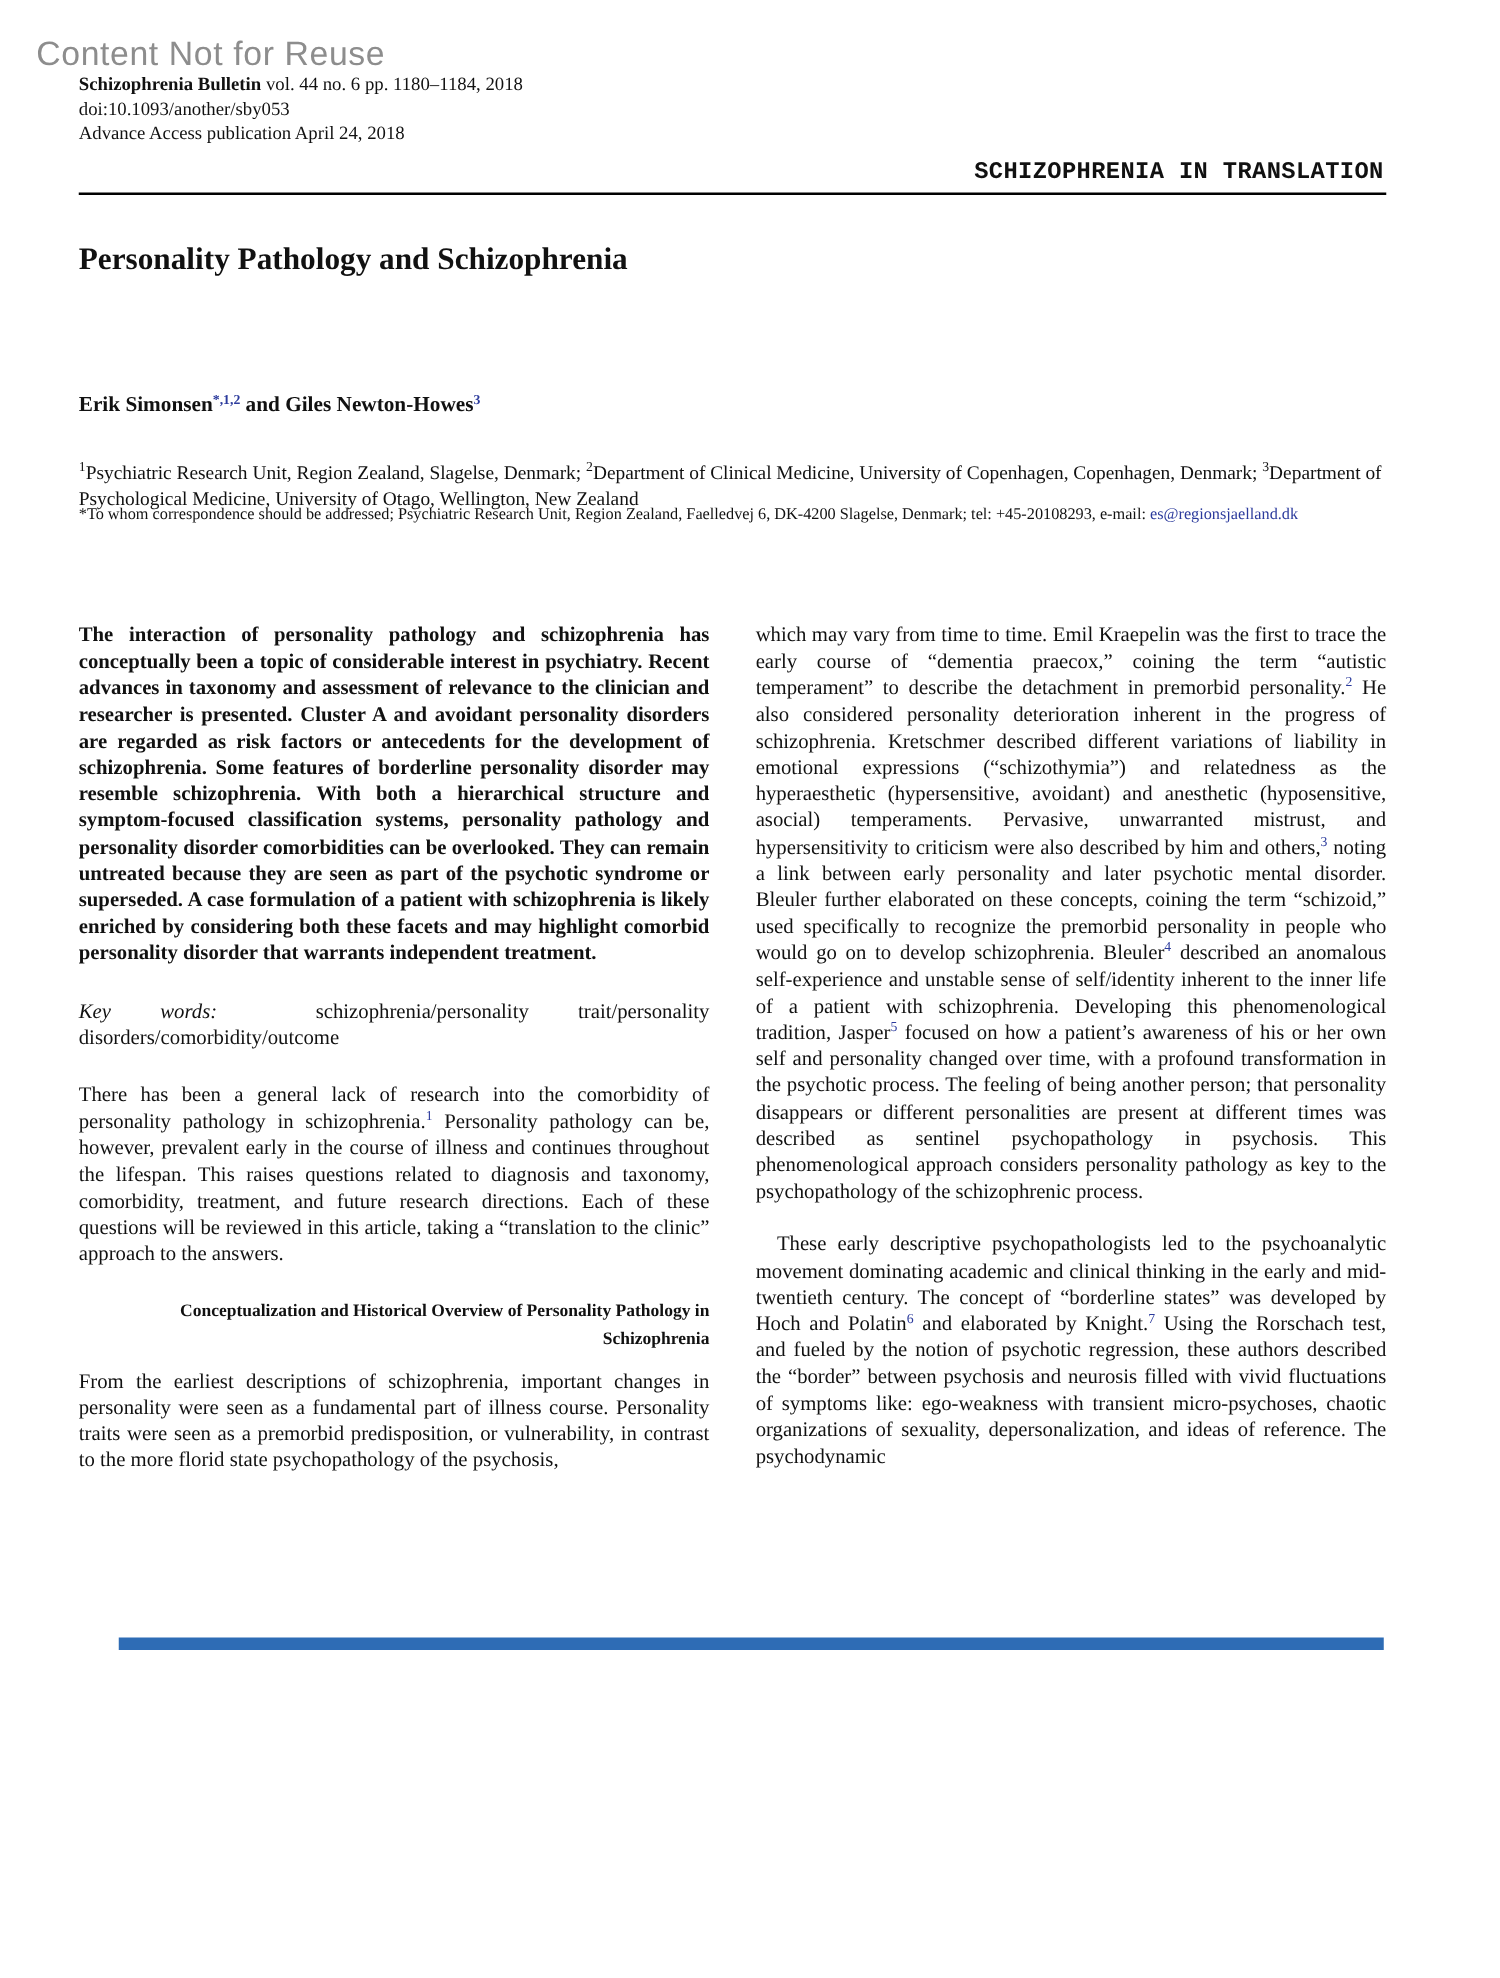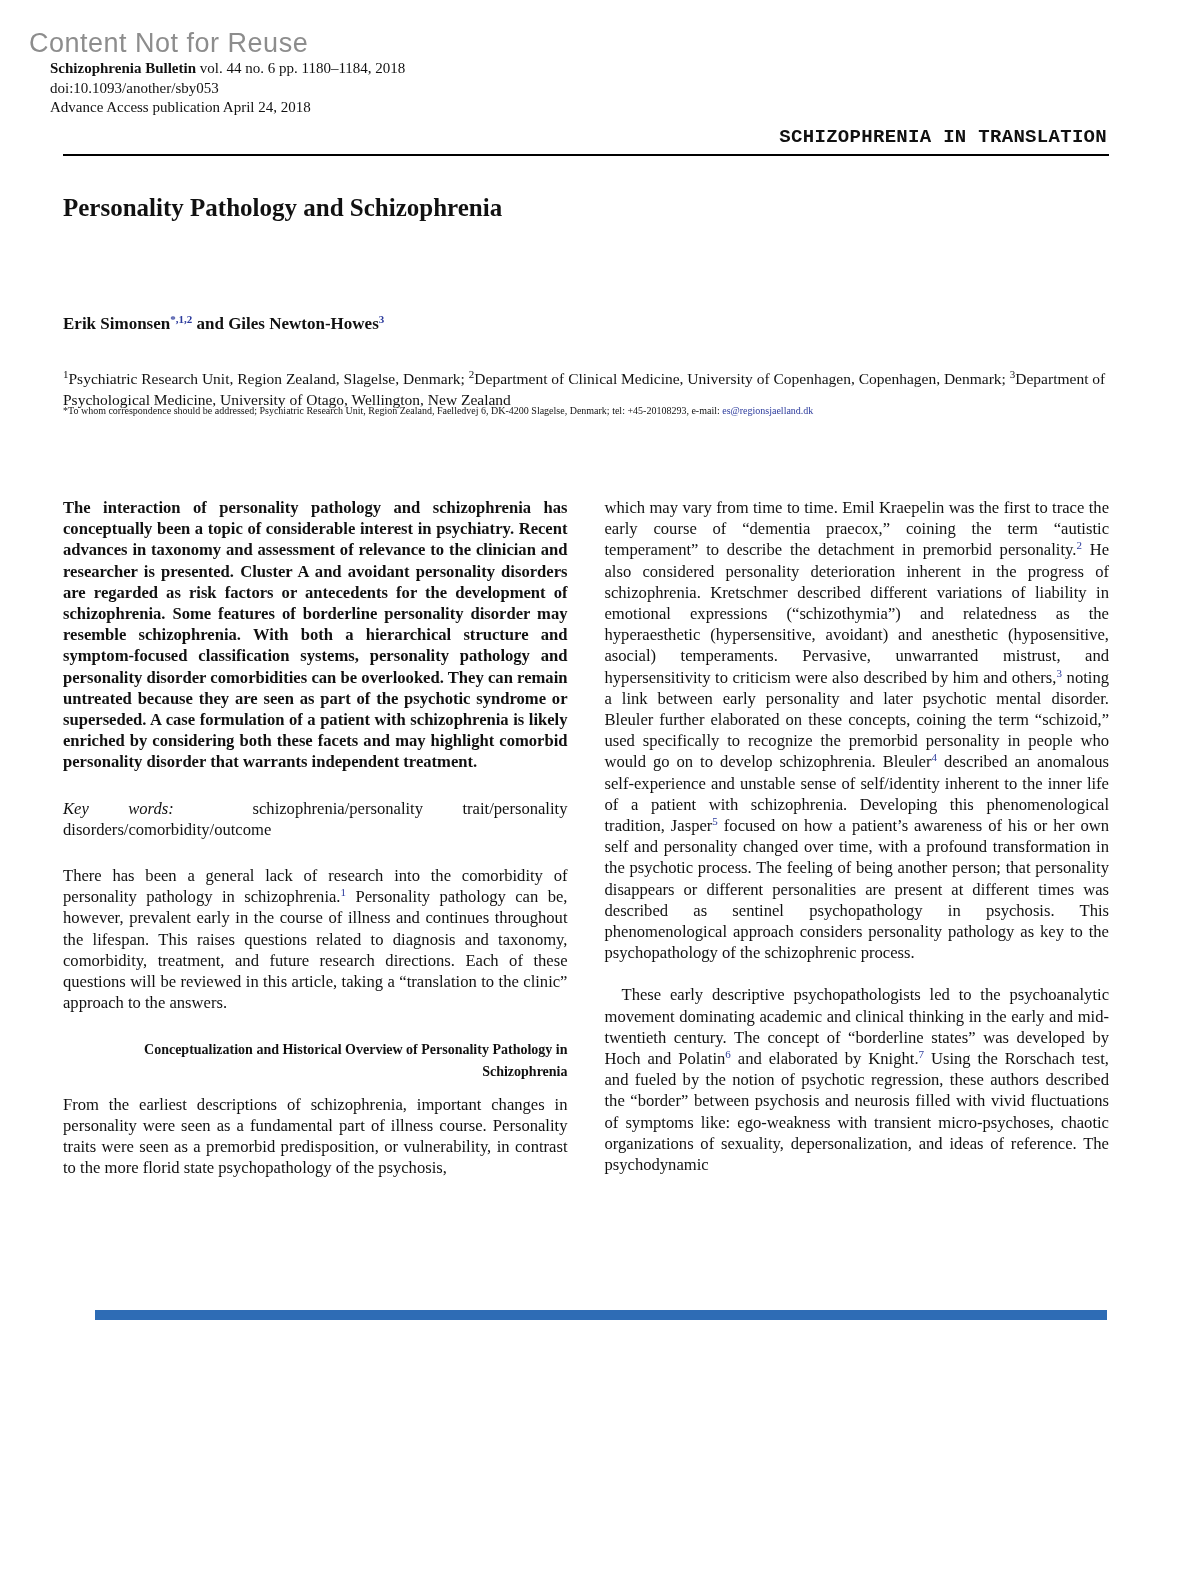--- a/index.html
+++ b/index.html
@@ -16,21 +16,21 @@
     position: absolute;
     left: 29px;
     top: 28px;
     font-family: "Liberation Sans", sans-serif;
     font-size: 27px;
     color: var(--watermark-gray, #8d8d8d);
     letter-spacing: 0.5px;
   }
   .masthead {
     position: absolute;
-    left: 50px;
+    left: 63px;
     top: 59px;
     font-size: 15px;
     line-height: 19.5px;
   }
   .banner {
     position: absolute;
     right: 93px;
     top: 126px;
     font-size: 19px;
     font-weight: bold;
@@ -68,21 +68,21 @@
     width: 1046px;
     font-size: 15.5px;
     line-height: 20.5px;
     margin-top: 16px;
   }
   .correspondence {
     position: absolute;
     left: 63px;
     top: 401px;
     width: 1046px;
-    font-size: 10px;
+    font-size: 13px;
     line-height: 20.5px;
   }
   .columns {
     position: absolute;
     left: 63px;
     top: 497px;
     width: 1046px;
     display: flex;
     gap: 37px;
     font-size: 16.6px;

